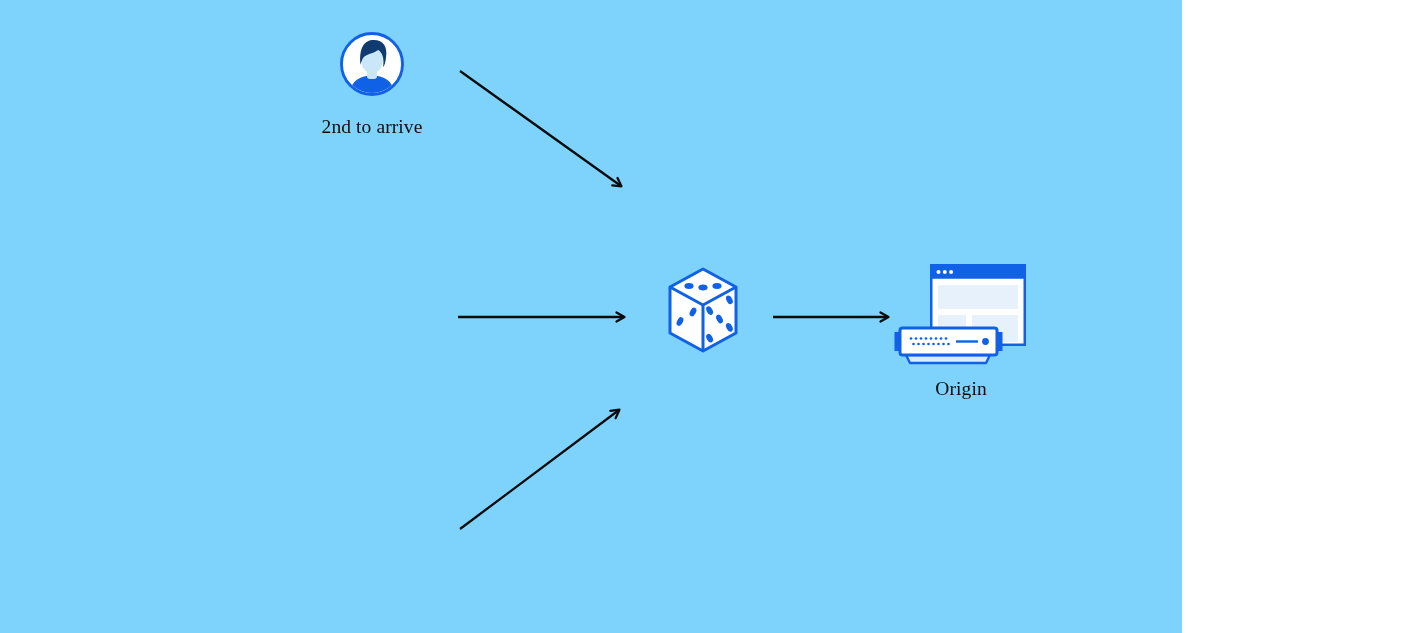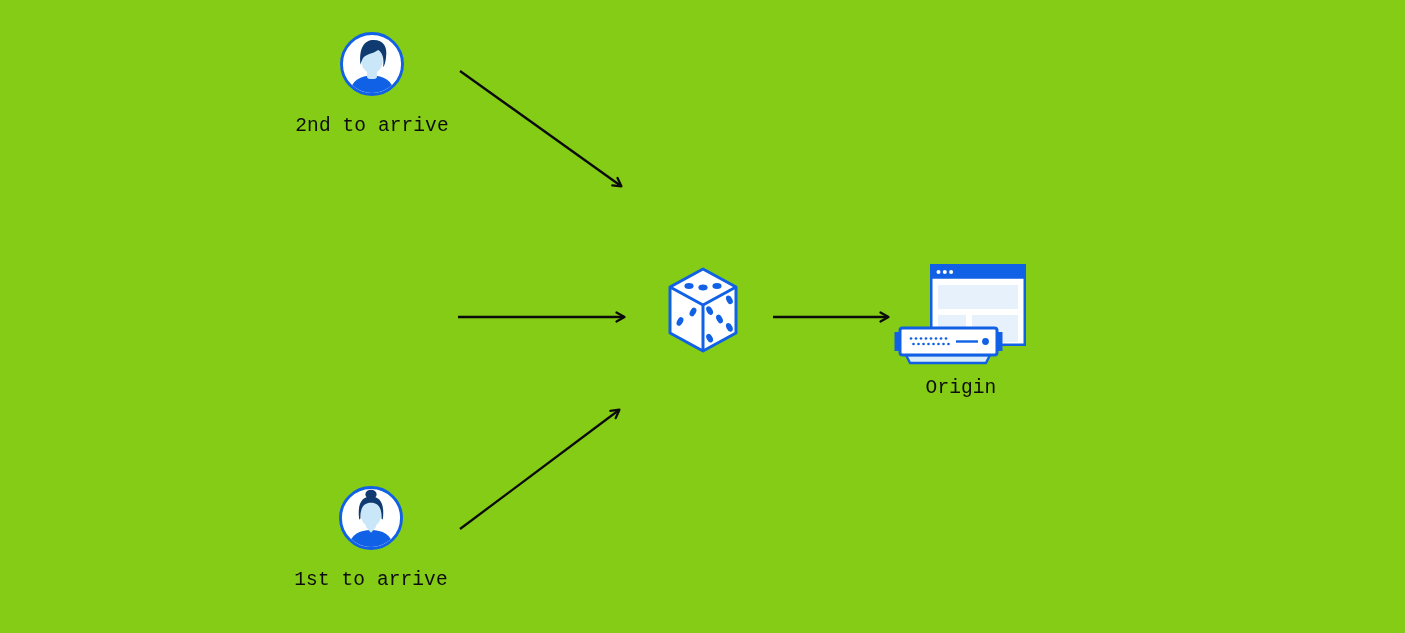--- a/index.html
+++ b/index.html
@@ -1,18 +1,18 @@
 <!DOCTYPE html>
 <html><head>
 <meta charset="utf-8">
 <style>
   html,body{margin:0;padding:0;background:#fff;}
   .stage{
-    position:relative;width:1405px;height:633px;background:#84cc16;
-    font-family:Liberation Mono, monospace;overflow:hidden;
+    position:relative;width:1182px;height:633px;background:#7dd3fc;
+    font-family:Liberation Serif, serif;overflow:hidden;
   }
   .arrow-layer{position:absolute;left:0;top:0;width:1405px;height:633px;pointer-events:none;}
   .node{position:absolute;display:flex;flex-direction:column;align-items:center;}
   .node .label{
     margin-top:19px;font-size:19.5px;line-height:21px;color:#0d0d0d;
     text-align:center;letter-spacing:0.1px;white-space:nowrap;
   }
   .visitor{width:140px;}
   .avatar{display:block;width:66px;height:66px;}
   .dice-node{left:665px;top:266px;width:76px;height:88px;}
@@ -53,40 +53,20 @@
           <path d="M34 42 L34 56 C34 59 46 59 46 56 L46 42 Z" fill="#C9E7F8"></path>
           <ellipse cx="40" cy="35" rx="13" ry="16.5" fill="#C9E7F8"></ellipse>
           <path d="M26 41 C24 20 31 11 42 11 C54 11 59 19 57 32 C56.5 37 55 42 53.5 44 C55 33 52.5 26 47.5 23 C41 28 31.5 27.5 28.5 34 C27.3 36.5 26.5 38.8 26 41 Z" fill="#0F3B70"></path>
         </g>
       </svg>
     </span>
     <div class="label">2nd to arrive</div>
   </div>
 
 
-  <div class="node visitor" style="left:301px;top:485px;">
-    <span class="avatar">
-      <svg viewBox="0 0 80 80" width="66" height="66">
-        <defs>
-            <clipPath id="cc3">
-              <circle cx="40" cy="40" r="35.2"></circle>
-            </clipPath>
-          </defs>
-        <circle cx="40" cy="40" r="37" fill="#ffffff" stroke="#1161E6" stroke-width="3.5"></circle>
-        <g clip-path="url(#cc3)">
-          <path d="M12 80 C13 61 25 54.5 40 54.5 C55 54.5 67 61 68 80 Z" fill="#1161E6"></path>
-          <path d="M34 42 L34 51 L40 58 L46 51 L46 42 Z" fill="#C9E7F8"></path>
-          <ellipse cx="40" cy="11.5" rx="6.8" ry="5.8" fill="#0F3B70"></ellipse>
-          <ellipse cx="40" cy="35" rx="12.5" ry="15.5" fill="#C9E7F8"></ellipse>
-          <path d="M25.5 40 C23.5 21 30 14 40 14 C50 14 56.5 21 54.5 40 C54.2 42.5 52.8 42.5 52.8 39.5 C53 27.5 48.5 21.5 40 21.5 C31.5 21.5 27 27.5 27.2 39.5 C27.2 42.5 25.8 42.5 25.5 40 Z" fill="#0F3B70"></path>
-        </g>
-      </svg>
-    </span>
-    <div class="label">1st to arrive</div>
-  </div>
 
   <div class="node dice-node">
     <span>
       <svg viewBox="0 0 76 88" width="76" height="88">
         <g fill="#ffffff" stroke="#1161E6" stroke-width="3" stroke-linejoin="round">
           <path d="M38 3 L71 21 L71 67 L38 85 L5 67 L5 21 Z"></path>
           <path d="M5 21 L38 39 L71 21" fill="none"></path>
           <path d="M38 39 L38 85" fill="none"></path>
         </g>
         <g fill="#1161E6">

